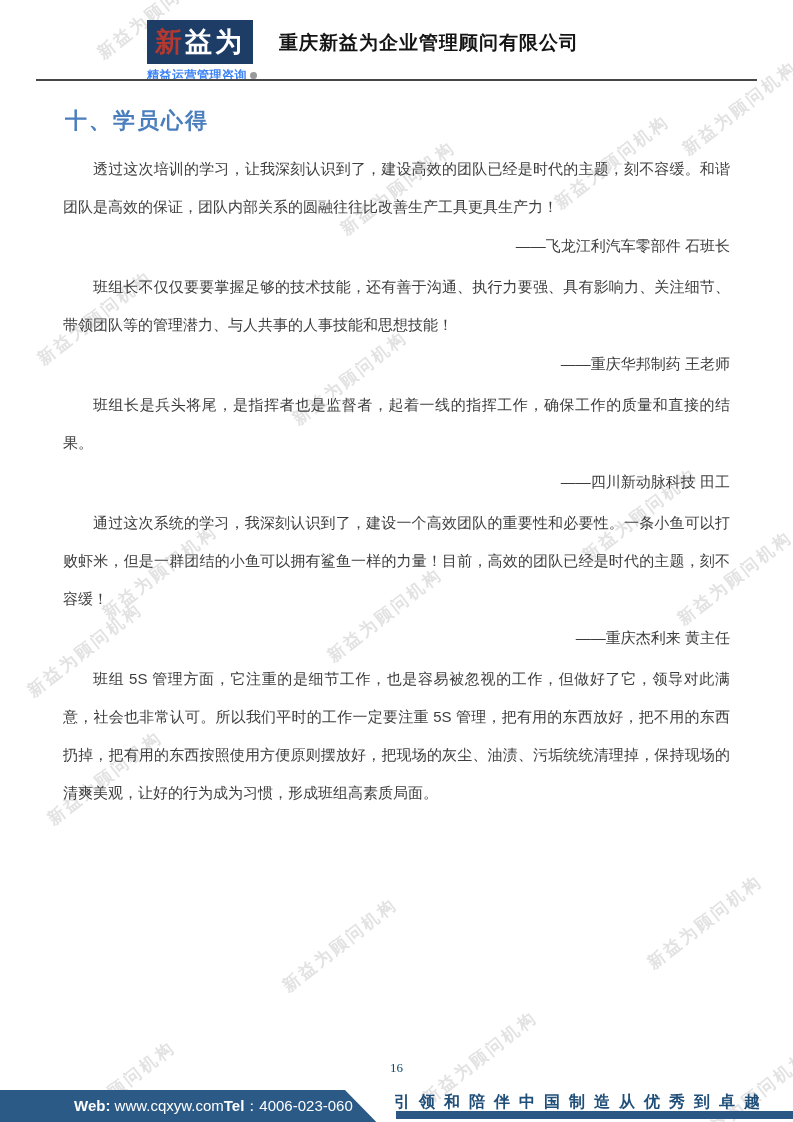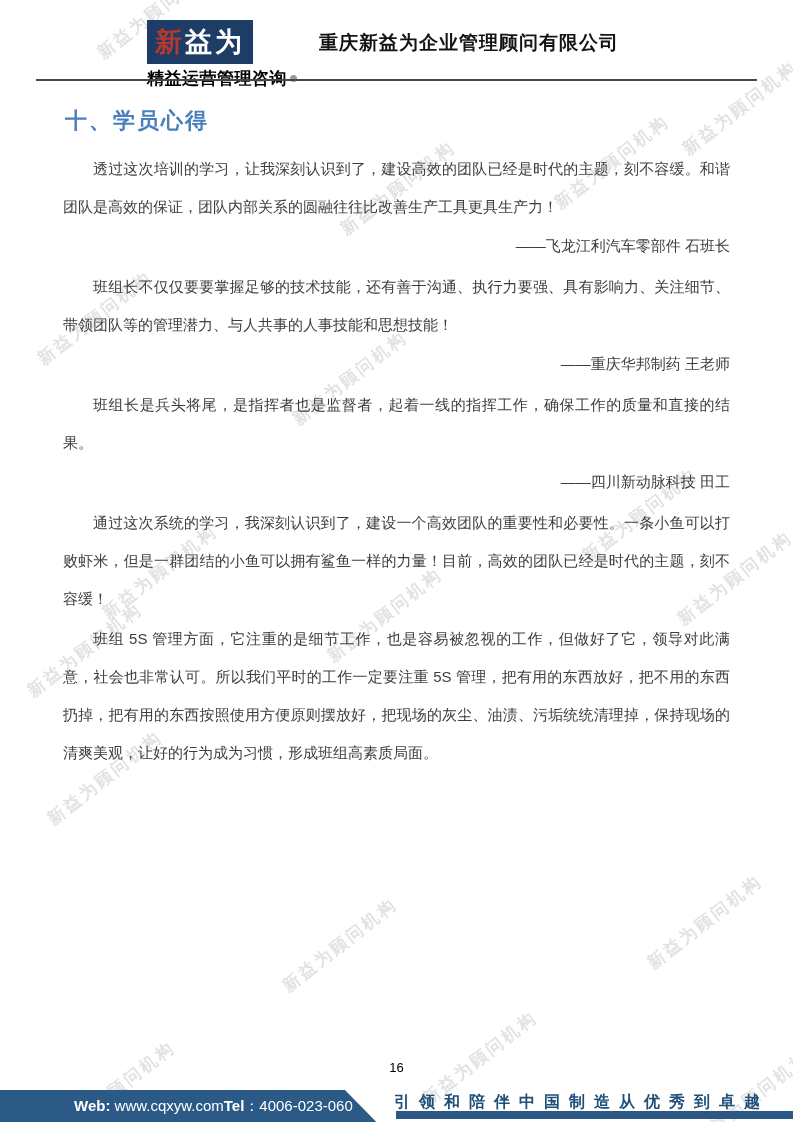--- a/index.html
+++ b/index.html
@@ -18,21 +18,21 @@
 
   
   header { position:absolute; top:20px; left:112px; display:flex;margin-left:35px; }
   .logo-box {
     width:106px; height:44px; background:#1d3c66; color:#fff;
     font-weight:bold; font-size:27px; line-height:44px; text-align:center;
     letter-spacing:3px;
   }
   .logo-red { color:#b5392e; }
   .logo-tagline {
-    margin-top:3px; color:#000000; font-weight:bold; font-size:17px;
+    margin-top:3px; color:#3b82f6; font-weight:bold; font-size:12px;
     letter-spacing:.5px; display:flex; align-items:center;
   }
   .dot { width:7px; height:7px; background:#9a9a9a; border-radius:50%; margin-left:3px; margin-bottom:1px; }
   .company { margin-left:22px; text-align:center; padding-top:10px; }
   .company-cn { font-size:19px; font-weight:bold; color:#141414; letter-spacing:1px; }
   .company-en { font-family:"Liberation Serif", serif; font-size:12.5px; color:#8c8c8c; margin-top:4px; }
   .header-rule { position:absolute; top:79px; left:36px; right:36px; border-top:2px solid #474747; }
 
   
   main { position:absolute; top:100px; left:63px; right:63px; }
@@ -45,21 +45,21 @@
     font-size:15px; line-height:38px; color:#3d3d3d;
     text-align:justify; text-indent:2em;
   }
   .attribution {
     font-size:15px; line-height:40px; color:#3d3d3d; text-align:right;
   }
 
   
   .page-number {
     position:absolute; top:1060px; left:0; width:100%; text-align:center;
-    font-family:Liberation Sans, sans-serif; font-size:13px; color:#000000;
+    font-family:Liberation Serif, serif; font-size:13px; color:#0c4a6e;
   }
   .footer-bar {
     position:absolute; top:1090px; left:0; width:392px; height:48px;
     background:#2b5a87; clip-path:polygon(0 0, 88% 0, 100% 100%, 0 100%);
     color:#fff; font-size:15px; line-height:32px; padding-left:74px;
     white-space:nowrap;
   }
   .footer-bar .b { font-weight:bold; }
   .footer-slogan {
     position:absolute; top:1092px; left:394px; width:380px;
@@ -117,20 +117,21 @@
         <div class="testimonial">
           <p class="para">班组长不仅仅要要掌握足够的技术技能，还有善于沟通、执行力要强、具有影响力、关注细节、带领团队等的管理潜力、与人共事的人事技能和思想技能！</p>
           <p class="attribution">——重庆华邦制药 王老师</p>
         </div>
         <div class="testimonial">
           <p class="para">班组长是兵头将尾，是指挥者也是监督者，起着一线的指挥工作，确保工作的质量和直接的结果。</p>
           <p class="attribution">——四川新动脉科技 田工</p>
         </div>
         <div class="testimonial">
           <p class="para">通过这次系统的学习，我深刻认识到了，建设一个高效团队的重要性和必要性。一条小鱼可以打败虾米，但是一群团结的小鱼可以拥有鲨鱼一样的力量！目前，高效的团队已经是时代的主题，刻不容缓！</p>
+          <p class="attribution">——重庆杰利来 黄主任</p>
         </div>
         <div class="testimonial">
           <p class="para">班组 5S 管理方面，它注重的是细节工作，也是容易被忽视的工作，但做好了它，领导对此满意，社会也非常认可。所以我们平时的工作一定要注重 5S 管理，把有用的东西放好，把不用的东西扔掉，把有用的东西按照使用方便原则摆放好，把现场的灰尘、油渍、污垢统统清理掉，保持现场的清爽美观，让好的行为成为习惯，形成班组高素质局面。</p>
         </div>
       </div>
   </main>
 
   <div class="page-number">16</div>
 
   <footer>

